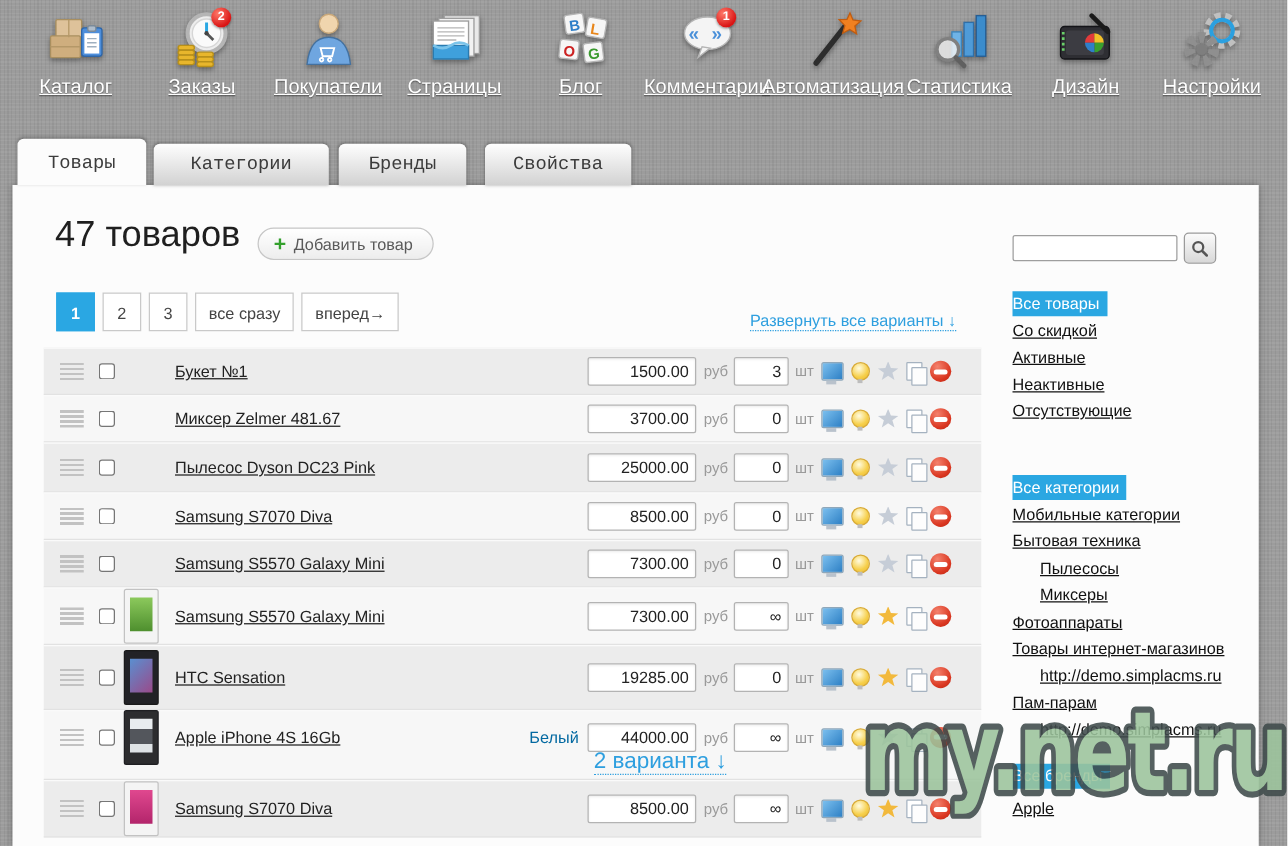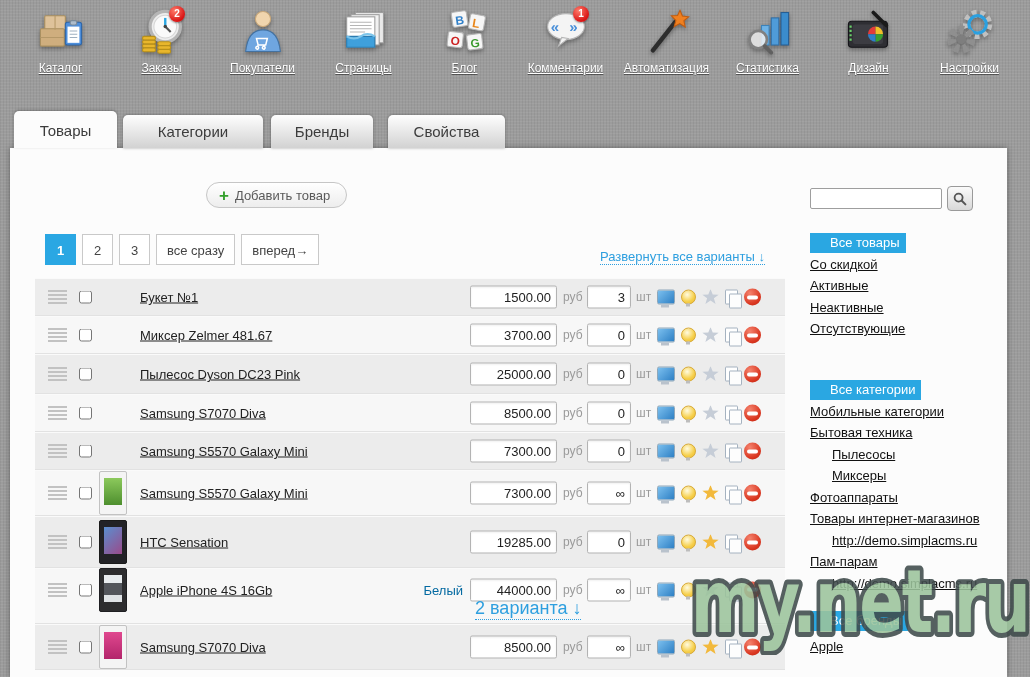--- a/index.html
+++ b/index.html
@@ -7,30 +7,30 @@
   #stage{position:relative;width:1030px;height:677px;overflow:hidden;
     background-color:#9c9c9c;
     background-image:
       repeating-linear-gradient(0deg, rgba(255,255,255,.06) 0 1px, transparent 1px 3px),
       repeating-linear-gradient(90deg, rgba(0,0,0,.05) 0 1px, transparent 1px 3px);}
 
   
   .toolbar{position:absolute;left:10px;top:6px;width:1010px;display:flex;}
   .titem{position:relative;width:101px;display:flex;flex-direction:column;align-items:center;cursor:pointer;}
   .ticon{width:52px;height:52px;display:block;filter:drop-shadow(0 2px 2px rgba(0,0,0,.35));}
-  .tlabel{margin-top:3px;font-size:12px;color:#fff;text-decoration:underline;text-shadow:0 1px 1px rgba(0,0,0,.45);}
+  .tlabel{margin-top:3px;font-size:16px;color:#fff;text-decoration:underline;text-shadow:0 1px 1px rgba(0,0,0,.45);}
   .badge{position:absolute;left:58px;top:0;z-index:5;min-width:16px;height:16px;border-radius:9px;
     background:radial-gradient(circle at 35% 30%,#ff7a6a,#d91414 70%);color:#fff;font-size:10px;font-weight:bold;
     line-height:16px;text-align:center;box-shadow:0 1px 2px rgba(0,0,0,.4);}
   .badge:empty{display:none;}
 
   
   .tabs{position:absolute;left:14px;top:111px;height:37px;display:flex;align-items:flex-end;z-index:4;}
   .tab{height:33px;line-height:33px;text-align:center;font-size:15px;color:#3c3c3c;cursor:pointer;
-    background:linear-gradient(#fefefe,#d2d2d2);border-radius:5px 5px 0 0;box-shadow:0 0 3px rgba(0,0,0,.35);}
+    background:linear-gradient(#fefefe,#d2d2d2);border-radius:5px 5px 0 0;box-shadow:0 0 3px rgba(0,0,0,.35);font-family:Liberation Mono, monospace;}
   .tab.active{height:37px;line-height:39px;background:#fcfcfc;box-shadow:0 -1px 3px rgba(0,0,0,.25);}
   .tab.t1{width:103px;}
   .tab.t2{width:140px;margin-left:6px;margin-top:46px;}
   .tab.t3{width:102px;margin-left:8px;}
   .tab.t4{width:117px;margin-left:15px;}
 
   
   .panel{position:absolute;left:10px;top:148px;width:997px;height:529px;background:#fcfcfc;
     box-shadow:0 0 6px rgba(0,0,0,.35);z-index:2;}
 
@@ -95,21 +95,21 @@
   .vlink:empty{display:none;}
 
   
   .sinput{position:absolute;left:800px;top:40px;width:132px;height:21px;border:1px solid #9e9e9e;border-radius:2px;
     box-sizing:border-box;padding:0 5px;font-size:13px;background:#fff;}
   .sbtn{position:absolute;left:937px;top:38px;width:26px;height:25px;border:1px solid #9a9a9a;border-radius:4px;
     background:linear-gradient(#fbfbfb,#d8d8d8);cursor:pointer;display:flex;align-items:center;justify-content:center;padding:0;}
   .sblock{position:absolute;left:800px;width:200px;}
   .sitem{line-height:21.5px;font-size:13px;white-space:nowrap;}
   .sitem a{color:#111;text-decoration:underline;cursor:pointer;}
-  .sitem .active{background:#2aa7e2;color:#fff;text-decoration:none;padding:2px 6px 3px 20px;}
+  .sitem .active{background:#2aa7e2;color:#fff;text-decoration:none;padding:2px 6px 3px 0;}
   .sitem.ind{padding-left:22px;}
 
   
   .wm{position:absolute;left:688px;top:550px;z-index:9;opacity:.88;pointer-events:none;}
 </style>
 </head>
 <body>
 <div id="stage">
 
   <div class="toolbar">
@@ -241,20 +241,21 @@
   </div>
 
   <div class="tabs">
     <div class="tab t1 active">Товары</div>
     <div class="tab t2">Категории</div>
     <div class="tab t3">Бренды</div>
     <div class="tab t4">Свойства</div>
   </div>
 
   <div class="panel">
+    <div class="pagetitle">47 товаров</div>
     <button class="addbtn">
       <span class="plus"></span>
       <span>Добавить товар</span>
     </button>
 
     <input class="sinput" placeholder="" style="">
     <button class="sbtn">
       <svg width="14" height="14" viewBox="0 0 14 14">
         <circle cx="5.6" cy="5.6" r="4" fill="none" stroke="#555" stroke-width="1.8"></circle>
         <path d="M8.8 8.8l3.6 3.6" stroke="#555" stroke-width="2" stroke-linecap="round"></path>

